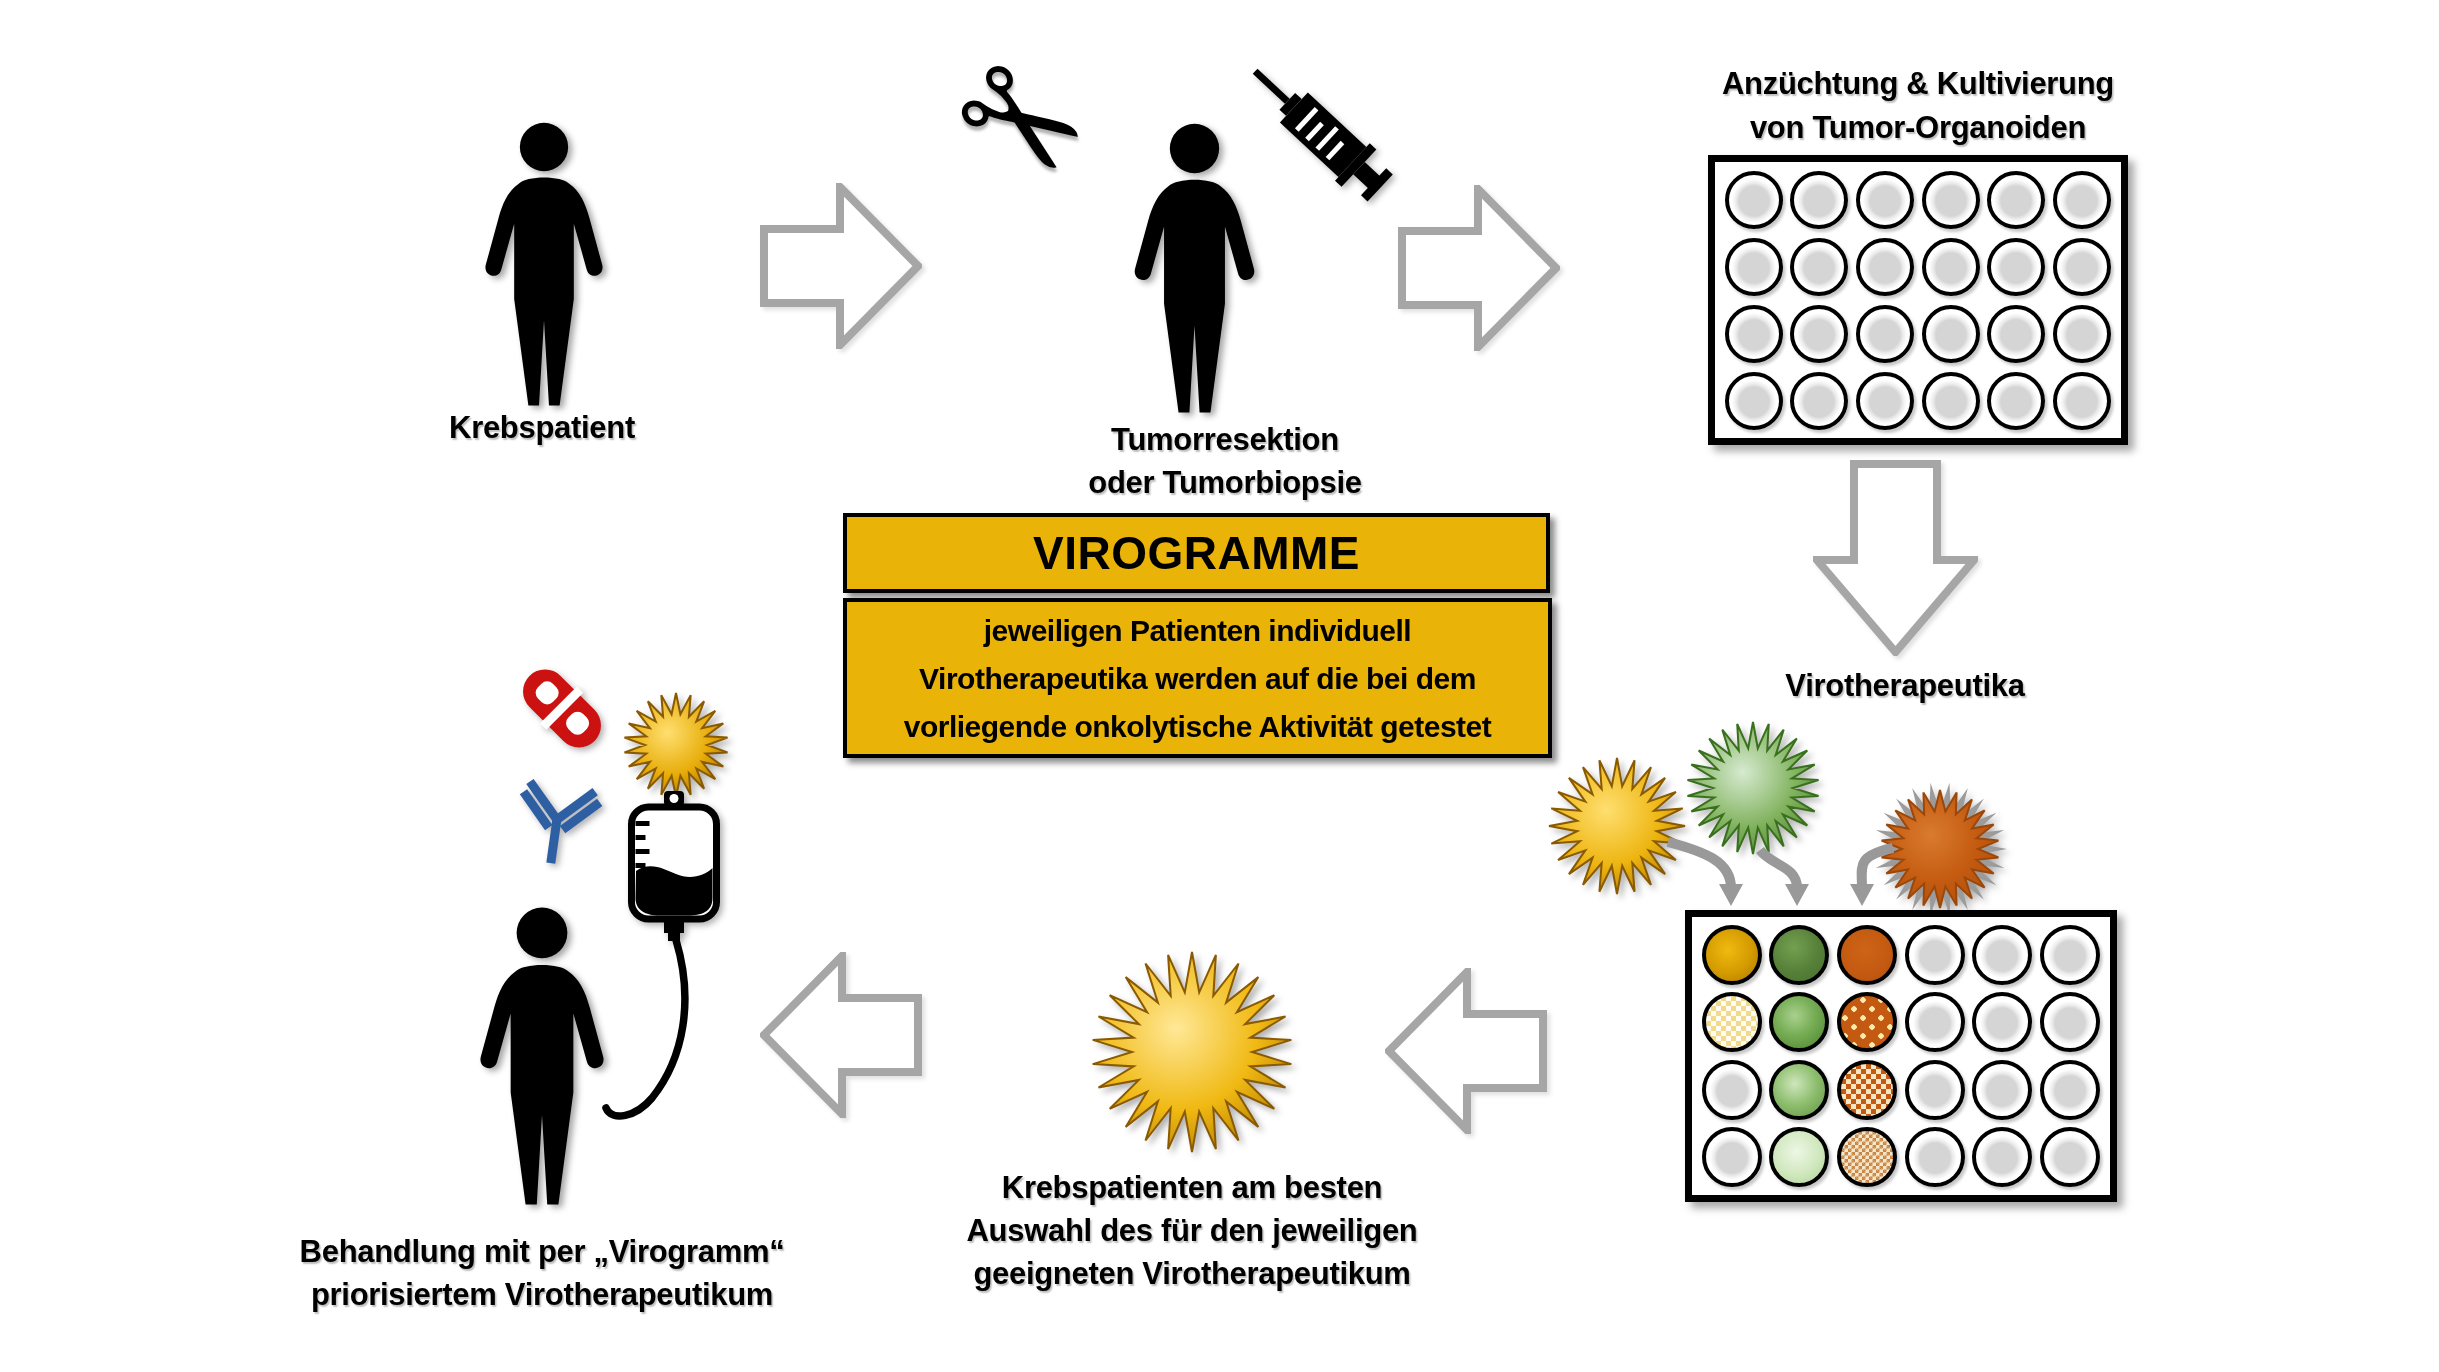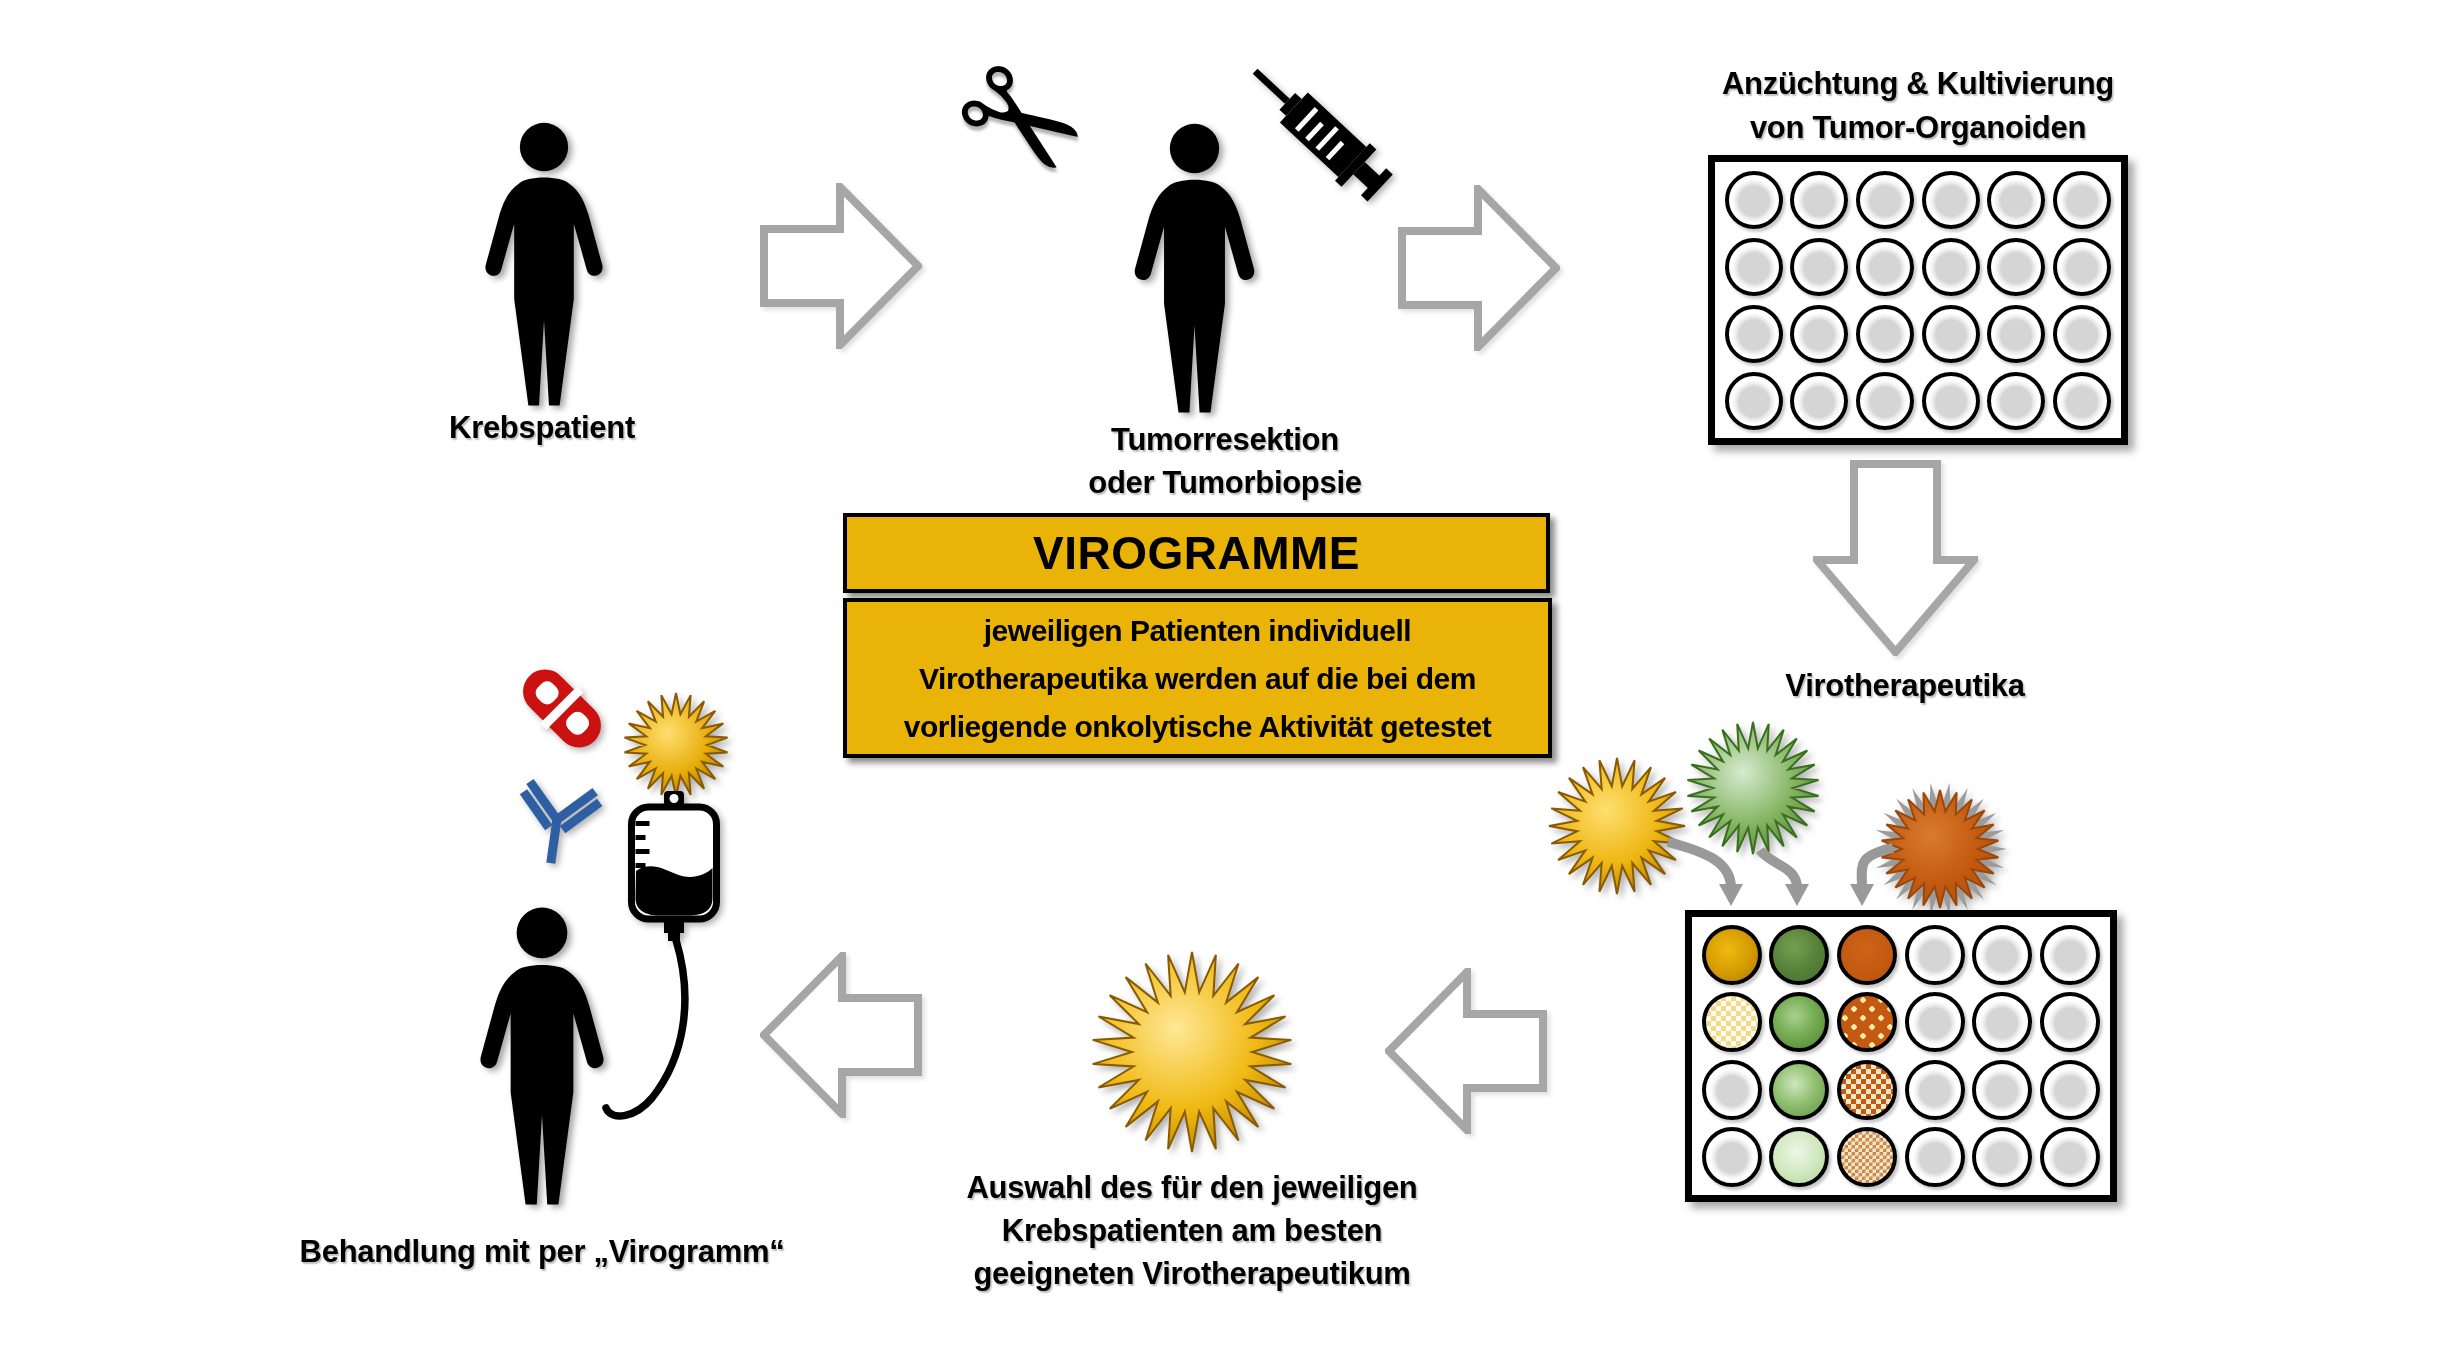--- a/index.html
+++ b/index.html
@@ -237,22 +237,22 @@
       <defs>
         <radialGradient id="sg3" cx="42%" cy="38%" r="75%">
           <stop offset="0%" stop-color="#ffe897"></stop>
           <stop offset="55%" stop-color="#f0b913"></stop>
           <stop offset="100%" stop-color="#a87400"></stop>
         </radialGradient>
       </defs>
       <polygon points="105.0,5.0 112.2,45.4 128.9,7.9 126.3,48.9 151.5,16.5 139.1,55.6 171.3,30.1 149.9,65.2 187.3,48.2 158.1,77.1 198.5,69.5 163.3,90.6 204.3,92.9 165.0,105.0 204.3,117.1 163.3,119.4 198.5,140.5 158.1,132.9 187.3,161.8 149.9,144.8 171.3,179.9 139.1,154.4 151.5,193.5 126.3,161.1 128.9,202.1 112.2,164.6 105.0,205.0 97.8,164.6 81.1,202.1 83.7,161.1 58.5,193.5 70.9,154.4 38.7,179.9 60.1,144.8 22.7,161.8 51.9,132.9 11.5,140.5 46.7,119.4 5.7,117.1 45.0,105.0 5.7,92.9 46.7,90.6 11.5,69.5 51.9,77.1 22.7,48.2 60.1,65.2 38.7,30.1 70.9,55.6 58.5,16.5 83.7,48.9 81.1,7.9 97.8,45.4" fill="url(#sg3)" stroke="#8a5a00" stroke-width="2"></polygon>
     </svg>
   <div class="lbl" style="left:952px;top:1166px;width:480px;">
+    <div>Krebspatienten am besten</div>
     <div>Auswahl des für den jeweiligen</div>
-    <div>Krebspatienten am besten</div>
     <div>geeigneten Virotherapeutikum</div>
   </div>
 
   <div class="abs blockarrow" style="left:760px;top:952px;">
     <svg width="162" height="166" viewBox="0 0 162 166">
       <polygon points="158,46 82,46 82,4 4,83 82,162 82,120 158,120" fill="#fff" stroke-width="8" stroke="#a6a6a6"></polygon>
     </svg>
   </div>
 
   <div class="abs" style="left:505px;top:650px;width:115px;height:115px;">
@@ -304,20 +304,21 @@
     <path d="M676 940 C694 1000 684 1058 652 1098 C636 1117 612 1122 606 1108" fill="none" stroke="#000" stroke-width="7.5" stroke-linecap="round"></path>
   </svg>
   <div class="abs person" style="left:467px;top:906px;width:150px;height:306px;">
     <svg width="150" height="306" viewBox="0 0 100 205">
       <circle cx="50" cy="18" r="17" fill="#000"></circle>
       <path fill="#000" d="M32 44 C38 38 62 38 68 44 C75 49 79 57 82 68 L91 101 C93 109 82 112 80 104 L71 72 L71 125 L61 200 L53.5 200 L50 140 L46.5 200 L39 200 L29 125 L29 72 L20 104 C18 112 7 109 9 101 L18 68 C21 57 25 49 32 44 Z"></path>
     </svg>
   </div>
   <div class="lbl" style="left:262px;top:1230px;width:560px;">
     <div>Behandlung mit per „Virogramm“</div>
+    <div>priorisiertem Virotherapeutikum</div>
   </div>
 
   <div class="vbox" style="left:843px;top:513px;width:707px;height:80px;">
     <div class="vbox-title">VIROGRAMME</div>
   </div>
   <div class="vbox" style="left:843px;top:598px;width:709px;height:160px;">
     <div class="vbox-desc">
       <div>jeweiligen Patienten individuell</div>
       <div>Virotherapeutika werden auf die bei dem</div>
       <div>vorliegende onkolytische Aktivität getestet</div>

